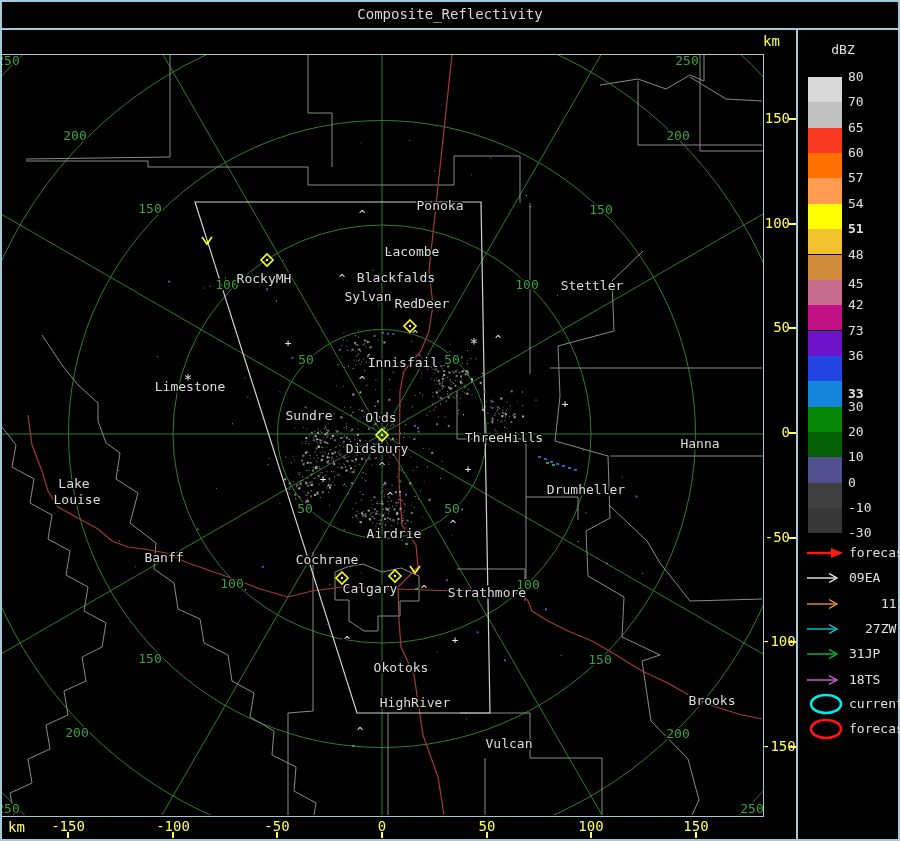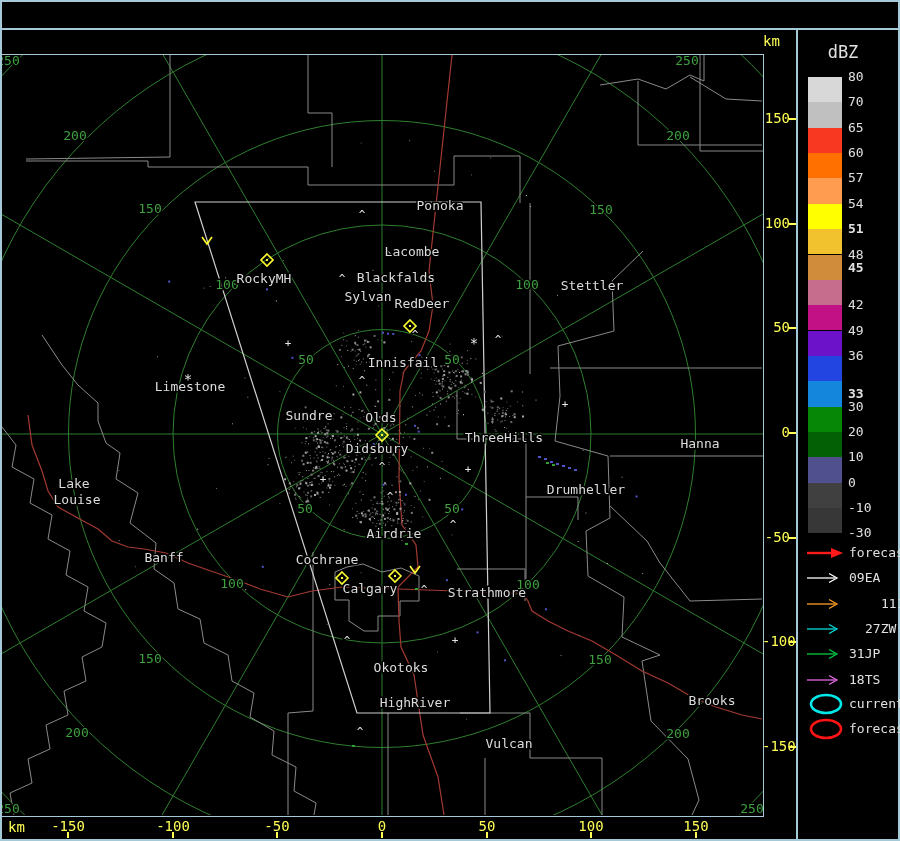--- a/index.html
+++ b/index.html
@@ -21,38 +21,39 @@
   .road{stroke:#a33a32;stroke-width:1.2;fill:none;}
   .sector{stroke:#d0d0d0;stroke-width:1.2;fill:none;}
   text{font-family:"DejaVu Sans Mono","Liberation Mono",monospace;text-anchor:middle;}
   .city{font-size:13px;fill:#dcdcdc;stroke:#000;stroke-width:3px;paint-order:stroke;}
   .rlabel{font-size:13px;fill:#3fa03f;stroke:#000;stroke-width:3px;paint-order:stroke;}
   .wmark{fill:#e8e8e8;stroke:#000;stroke-width:2px;paint-order:stroke;}
   .ylab{position:absolute;width:28px;left:762px;text-align:right;color:#ffff54;font-size:14px;}
   .ytick{position:absolute;left:789px;width:7px;height:2px;background:#ffff54;}
   .xlab{position:absolute;top:818px;width:60px;text-align:center;color:#ffff54;font-size:14px;}
   .xtick{position:absolute;top:832px;width:2px;height:6px;background:#ffff54;}
-  .legend-title{position:absolute;left:798px;top:42px;width:90px;text-align:center;color:#e0e0e0;font-size:17px;}
+  .legend-title{position:absolute;left:798px;top:42px;width:90px;text-align:center;color:#e0e0e0;font-size:13px;}
   .swatch{position:absolute;left:808px;width:34px;}
   .dbz-lab{position:absolute;left:848px;width:44px;color:#e0e0e0;font-size:13px;}
   .trk-lab{position:absolute;left:849px;color:#e0e0e0;font-size:13px;}
   .trk-svg{position:absolute;left:805px;}
 </style>
 </head>
 <body>
 
 <div class="window">
 
   <div class="bline" style="left:0;top:0;width:900px;height:2px;"></div>
   <div class="bline" style="left:0;top:839px;width:900px;height:2px;"></div>
   <div class="bline" style="left:0;top:0;width:2px;height:841px;"></div>
   <div class="bline" style="left:898px;top:0;width:2px;height:841px;"></div>
   <div class="bline" style="left:0;top:28px;width:900px;height:2px;"></div>
   <div class="bline" style="left:796px;top:28px;width:2px;height:813px;"></div>
 
+  <div class="titlebar">Composite_Reflectivity</div>
 
   <div class="km-top">km</div>
   <div class="km-bottom">km</div>
 
   <div class="plotborder"></div>
   <div class="plot">
     <svg width="761" height="760" viewBox="0 0 761 760">
         <circle cx="380" cy="379" r="104.5" class="ring"></circle>
         <circle cx="380" cy="379" r="209" class="ring"></circle>
         <circle cx="380" cy="379" r="313.5" class="ring"></circle>
@@ -1148,23 +1149,23 @@
     <div class="swatch" style="top:482.6px;height:25.4px;background:#404040;"></div>
     <div class="swatch" style="top:508.0px;height:25.4px;background:#373737;"></div>
     <div class="dbz-lab" style="top:69.0px;">80</div>
     <div class="dbz-lab" style="top:94.3px;">70</div>
     <div class="dbz-lab" style="top:119.7px;">65</div>
     <div class="dbz-lab" style="top:145.1px;">60</div>
     <div class="dbz-lab" style="top:170.4px;">57</div>
     <div class="dbz-lab" style="top:195.8px;">54</div>
     <div class="dbz-lab" style="top:221.1px;font-weight:bold;">51</div>
     <div class="dbz-lab" style="top:246.5px;">48</div>
-    <div class="dbz-lab" style="top:260px;font-weight:bold;">45</div>
+    <div class="dbz-lab" style="top:276px;">45</div>
     <div class="dbz-lab" style="top:297.1px;">42</div>
-    <div class="dbz-lab" style="top:322.5px;">49</div>
+    <div class="dbz-lab" style="top:322.5px;">73</div>
     <div class="dbz-lab" style="top:347.9px;">36</div>
     <div class="dbz-lab" style="top:386px;font-weight:bold;">33</div>
     <div class="dbz-lab" style="top:398.6px;">30</div>
     <div class="dbz-lab" style="top:423.9px;">20</div>
     <div class="dbz-lab" style="top:449.3px;">10</div>
     <div class="dbz-lab" style="top:474.6px;">0</div>
     <div class="dbz-lab" style="top:500.0px;">-10</div>
     <div class="dbz-lab" style="top:525.3px;">-30</div>
     <svg width="42" height="14" class="trk-svg" style="top:546px;">
       <line x1="2" y1="7" x2="28" y2="7" stroke="#ff1a1a" stroke-width="2.4"></line>

